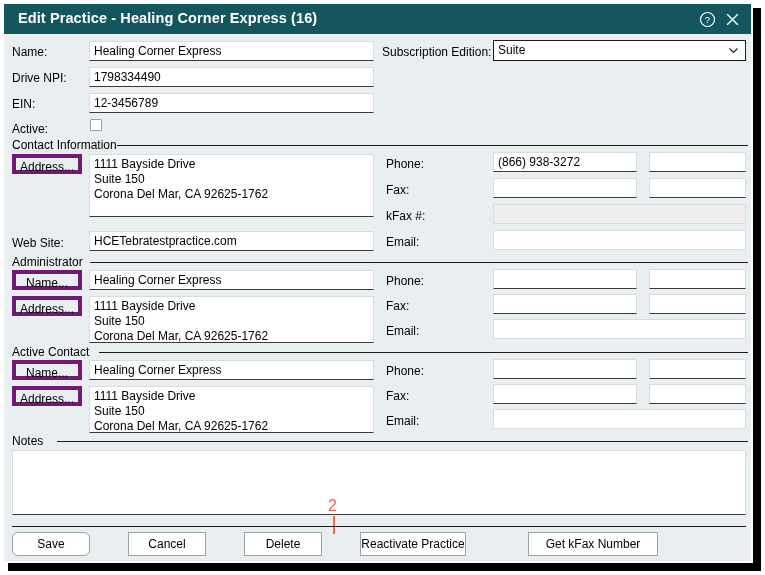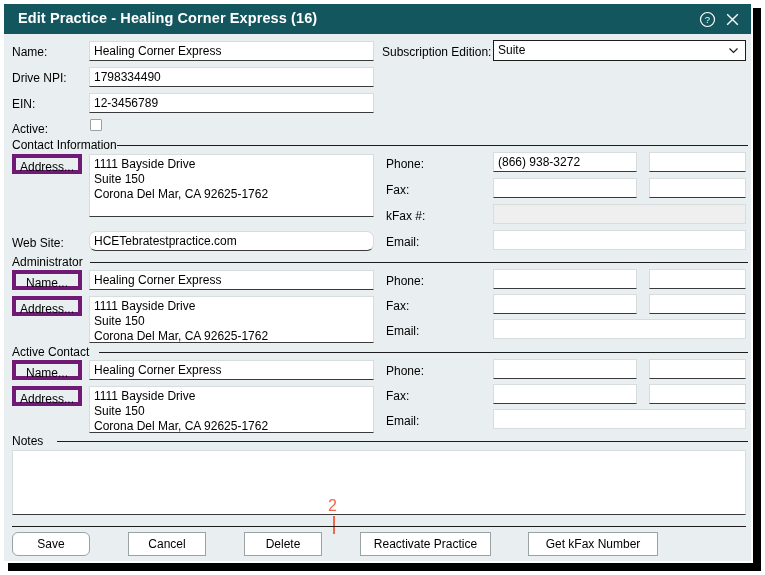--- a/index.html
+++ b/index.html
@@ -142,21 +142,21 @@
       <span class="cap">Contact Information</span>
       <span class="rule" style="left:105px;width:631px;"></span>
     </div>
 
     <div class="sbtn" style="left:8px;top:120px;width:70px;height:20px;">Address...</div>
     <div class="fld multiline" style="left:85px;top:120px;width:285px;height:63px;">1111 Bayside Drive
 Suite 150
 Corona Del Mar, CA 92625-1762</div>
 
     <div class="lbl" style="left:8px;top:202px;">Web Site:</div>
-    <div class="fld" style="left:85px;top:197px;width:285px;height:20px;border-radius:7px;">HCETebratestpractice.com</div>
+    <div class="fld" style="left:85px;top:197px;width:285px;height:20px;">HCETebratestpractice.com</div>
 
     <div class="lbl" style="left:382px;top:123px;">Phone:</div>
     <div class="fld" style="left:489px;top:118px;width:144px;height:20px;">(866) 938-3272</div>
     <div class="fld" style="left:645px;top:118px;width:97px;height:20px;"></div>
 
     <div class="lbl" style="left:382px;top:149px;">Fax:</div>
     <div class="fld" style="left:489px;top:144px;width:144px;height:20px;"></div>
     <div class="fld" style="left:645px;top:144px;width:97px;height:20px;"></div>
 
     <div class="lbl" style="left:382px;top:175px;">kFax #:</div>
@@ -219,17 +219,17 @@
     </div>
     <div id="notes-box" style="left:8px;top:416px;width:734px;height:65px;padding:3px 5px;font-size:12px;"></div>
 
     <div id="anno-num" style="left:324px;top:463px;">2</div>
     <div id="anno-line" style="left:329px;top:482px;height:18px;"></div>
 
     <div id="footer-rule" style="top:492px;width:734px;"></div>
     <div class="fbtn" style="left:8px;top:498px;width:78px;border-radius:6px;">Save</div>
     <div class="fbtn" style="left:240px;top:498px;width:78px;">Delete</div>
     <div class="fbtn" style="left:124px;top:498px;width:78px;">Cancel</div>
-    <div class="fbtn" style="left:356px;top:498px;width:131px;">Reactivate Practice</div>
+    <div class="fbtn" style="left:356px;top:498px;width:106px;">Reactivate Practice</div>
     <div class="fbtn" style="left:524px;top:498px;width:130px;">Get kFax Number</div>
 
   </div>
 </div>
 
 </body></html>

